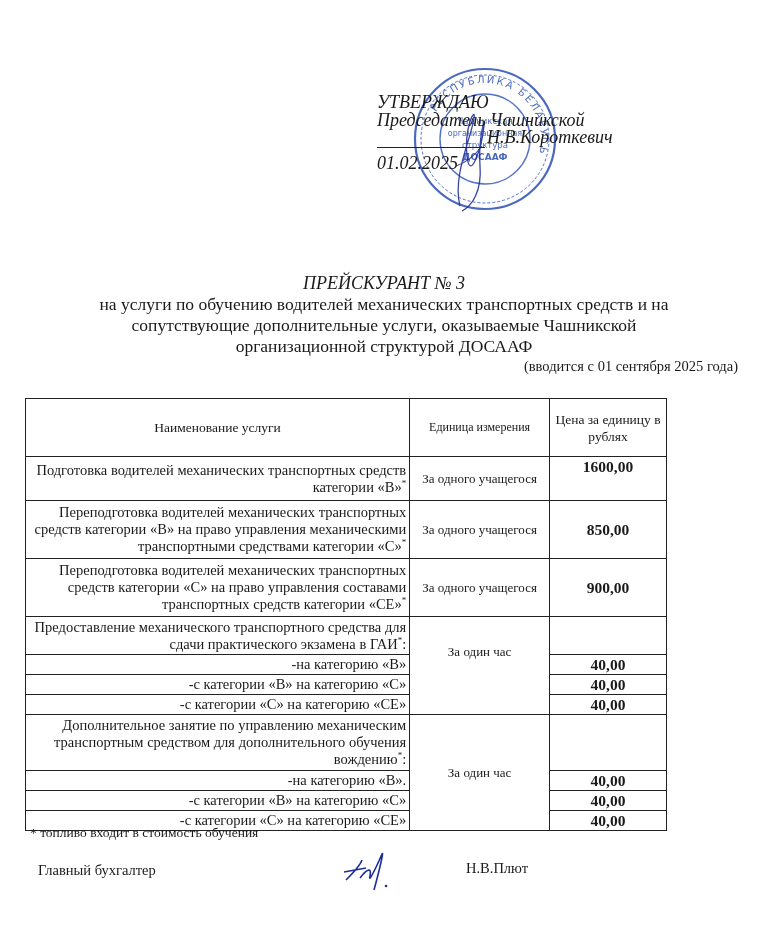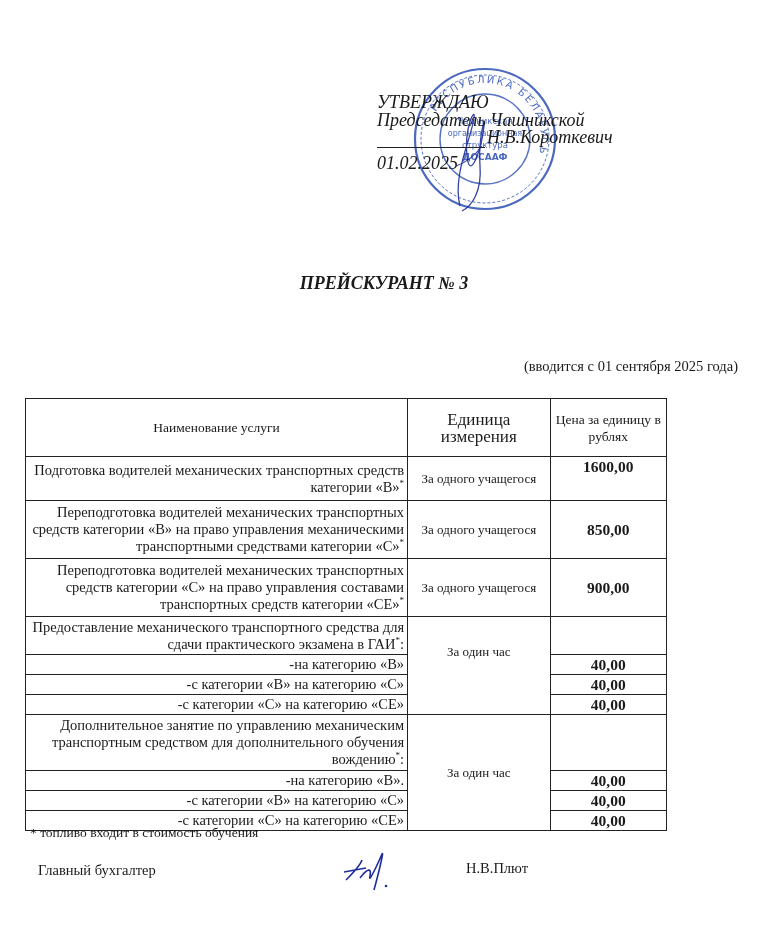--- a/index.html
+++ b/index.html
@@ -12,21 +12,21 @@
   }
   .approve .ln { white-space: nowrap; }
   .approve .sign-row { position: relative; height: 24px; }
   .approve .sign-line { position: absolute; left: 0; top: 18px; width: 108px; border-top: 1px solid #222; }
   .approve .signer { position: absolute; left: 110px; top: 0; }
   .approve .date { margin-top: 2px; }
   .stamp {
     position: absolute; left: 412px; top: 66px; width: 146px; height: 146px;
   }
   .title-block { position: absolute; left: 0; top: 272px; width: 768px; text-align: center; }
-  .title-main { font-size: 18px; font-weight: bold; font-style: italic; line-height: 22px; }
+  .title-main { font-size: 18px; font-weight: normal; font-style: italic; line-height: 22px; }
   .title-sub { font-size: 17.5px; line-height: 21px; margin: 0 auto; width: 620px; }
   .intro-date { position: absolute; right: 30px; top: 358px; font-size: 14.5px; }
   table.price {
     position: absolute; left: 25px; top: 398px; width: 642px; border-collapse: collapse;
     font-size: 14.5px; line-height: 17px;
   }
   table.price td, table.price th { border: 1.4px solid #222; padding: 1px 3px; vertical-align: middle; }
   table.price th { font-weight: normal; font-size: 13.5px; text-align: center; height: 55px; }
   .c1 { width: 432px; text-align: right; }
   .c2 { width: 148px; text-align: center; font-size: 13px; }
@@ -65,28 +65,29 @@
   <div class="ln">Председатель Чашникской</div>
   <div class="sign-row">
     <div class="sign-line"></div>
     <div class="signer">Н.В.Короткевич</div>
   </div>
   <div class="date">01.02.2025</div>
 </div>
 
 <div class="title-block">
   <div class="title-main">ПРЕЙСКУРАНТ № 3</div>
+  <div class="title-sub">на услуги по обучению водителей механических транспортных средств и на сопутствующие дополнительные услуги, оказываемые Чашникской организационной структурой ДОСААФ</div>
 </div>
 <div class="intro-date">(вводится с 01 сентября 2025 года)</div>
 
 <table class="price">
   <tbody>
       <tr>
     <th class="c1" style="text-align:center">Наименование услуги</th>
-    <th class="c2" style="font-size:17px">Единица измерения</th>
+    <th class="c2" style="font-size:12px">Единица измерения</th>
     <th class="c3" style="font-weight:normal;font-size:13.5px">Цена за единицу в рублях</th>
   </tr>
   <tr style="height:44px">
     <td class="c1"><span>Подготовка водителей механических транспортных средств категории «В»</span><sup>*</sup></td>
     <td class="c2">За одного учащегося</td>
     <td class="c3 top">1600,00</td>
   </tr>
   <tr style="height:58px">
     <td class="c1"><span>Переподготовка водителей механических транспортных средств категории «В» на право управления механическими транспортными средствами категории «С»</span><sup>*</sup></td>
     <td class="c2">За одного учащегося</td>

